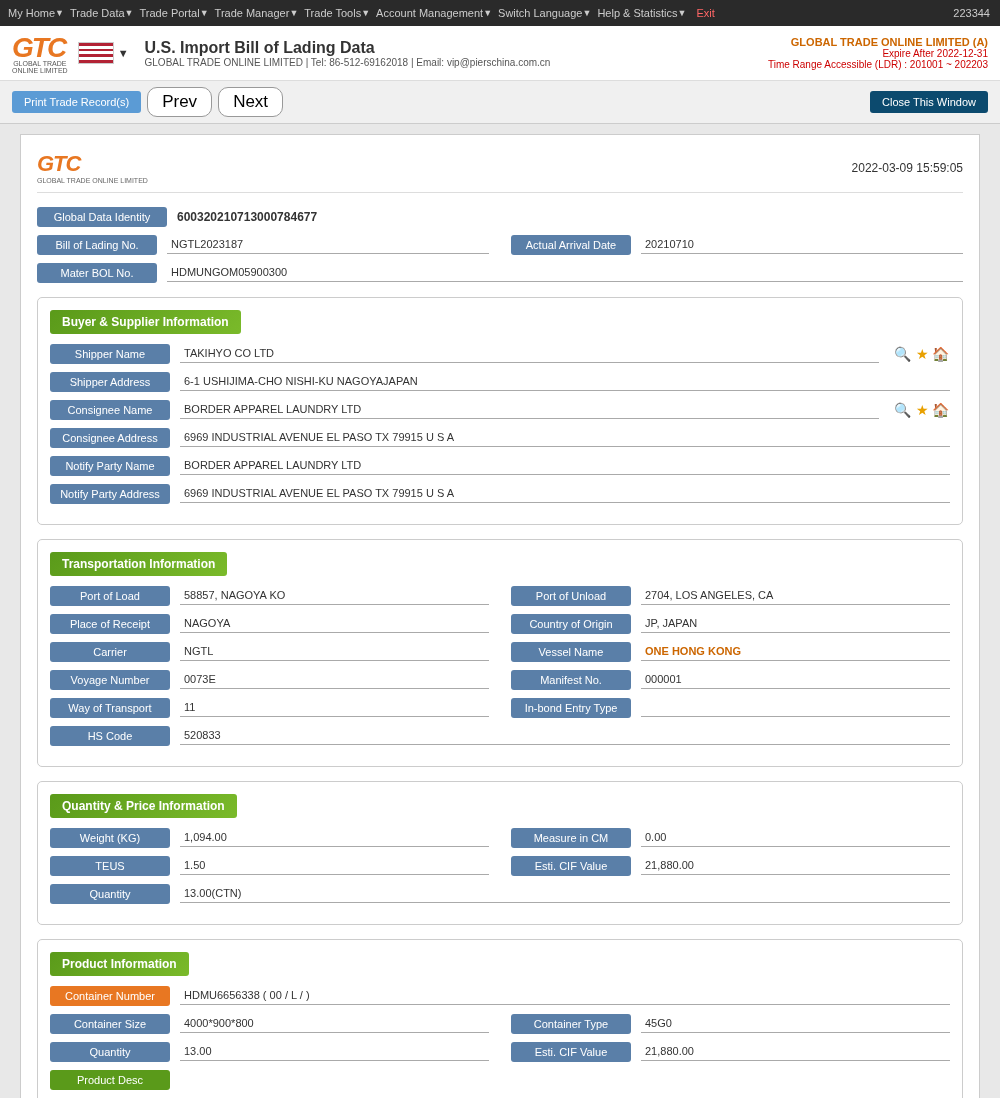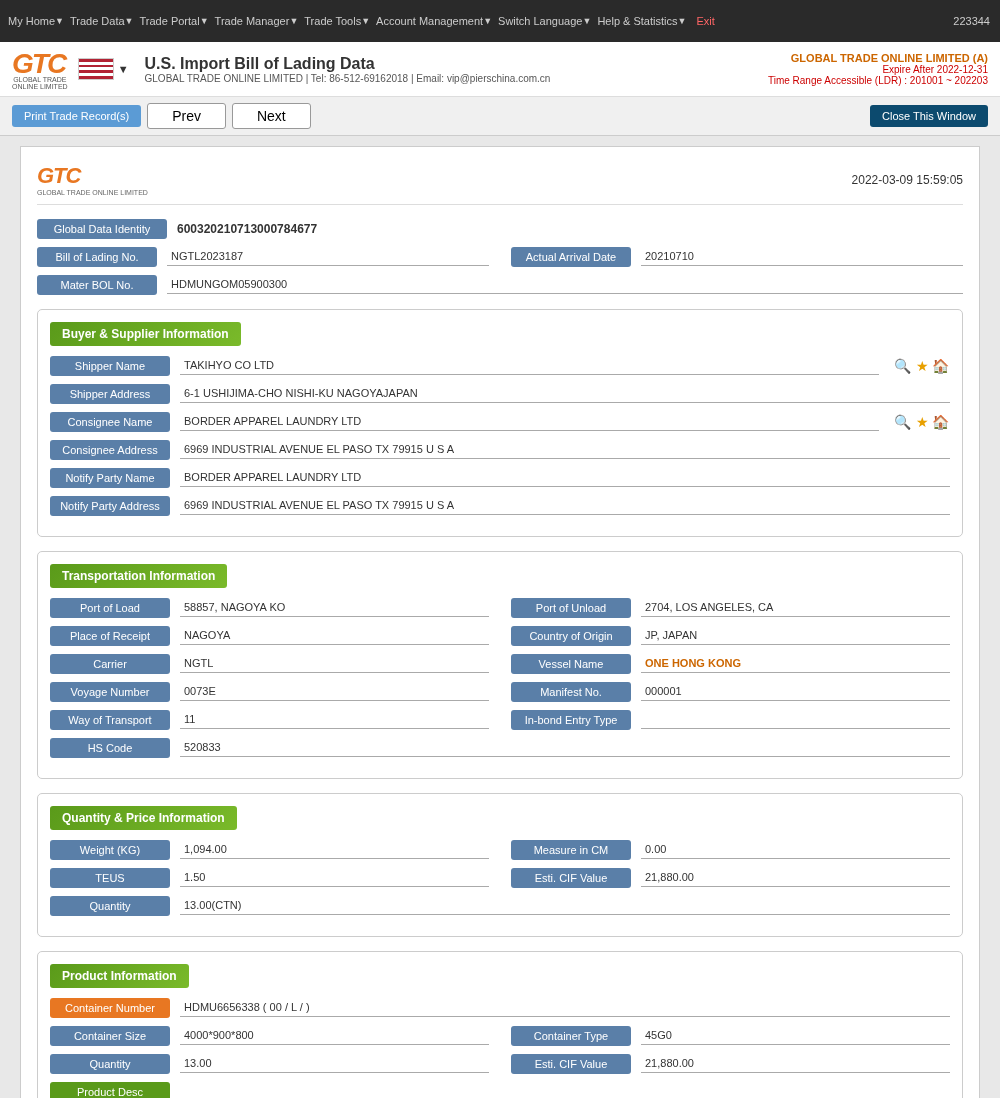--- a/index.html
+++ b/index.html
@@ -1,38 +1,38 @@
 <!DOCTYPE html>
 <html><head>
   <meta charset="utf-8">
   <style>
     * { box-sizing: border-box; margin: 0; padding: 0; }
     body { font-family: Arial, sans-serif; font-size: 12px; background: #e8e8e8; color: #333; }
 
     
-    .top-nav { background: #2a2a2a; color: #ccc; display: flex; align-items: center; padding: 0 8px; height: 42px; font-size: 11px; }
+    .top-nav { background: #2a2a2a; color: #ccc; display: flex; align-items: center; padding: 0 8px; height: 26px; font-size: 11px; }
     .top-nav a, .top-nav span { color: #ccc; text-decoration: none; margin-right: 2px; cursor: pointer; }
     .top-nav .nav-item { display: flex; align-items: center; margin-right: 4px; }
     .top-nav .exit { color: #ff6666; margin-left: 4px; }
     .top-nav .user-id { margin-left: auto; color: #ccc; }
 
     
     .header { background: #fff; display: flex; align-items: center; padding: 6px 12px; border-bottom: 1px solid #ddd; }
     .logo-area { display: flex; align-items: center; }
     .flag-area { margin-left: 10px; display: flex; align-items: center; }
     .title-area { margin-left: 16px; }
     .title-area h2 { font-size: 16px; color: #333; font-weight: bold; }
     .title-area p { font-size: 10px; color: #555; }
     .account-info { margin-left: auto; text-align: right; font-size: 10px; color: #c00; }
     .account-info .company { color: #cc6600; font-weight: bold; font-size: 11px; }
 
     
     .toolbar { background: #f0f0f0; padding: 6px 12px; display: flex; align-items: center; gap: 6px; border-bottom: 1px solid #ccc; }
     .btn-print { background: #5b9bd5; color: #fff; border: none; padding: 5px 12px; font-size: 11px; cursor: pointer; border-radius: 3px; }
-    .btn-nav { background: #fff; border: 1px solid #999; padding: 4px 24px; font-size: 14px; cursor: pointer; border-radius: 3px; }
+    .btn-nav { background: #fff; border: 1px solid #999; padding: 4px 14px; font-size: 17px; cursor: pointer; border-radius: 10px; }
     .btn-close { background: #0c4a6e; color: #fff; border: none; padding: 5px 12px; font-size: 11px; cursor: pointer; border-radius: 3px; margin-left: auto; }
 
     
     .main-content { padding: 10px 20px; }
     .record-card { background: #fff; border: 1px solid #ccc; padding: 16px; margin-bottom: 0; }
 
     
     .card-header { display: flex; justify-content: space-between; align-items: center; margin-bottom: 14px; padding-bottom: 8px; border-bottom: 1px solid #ddd; }
     .card-date { font-size: 12px; color: #333; }
 

